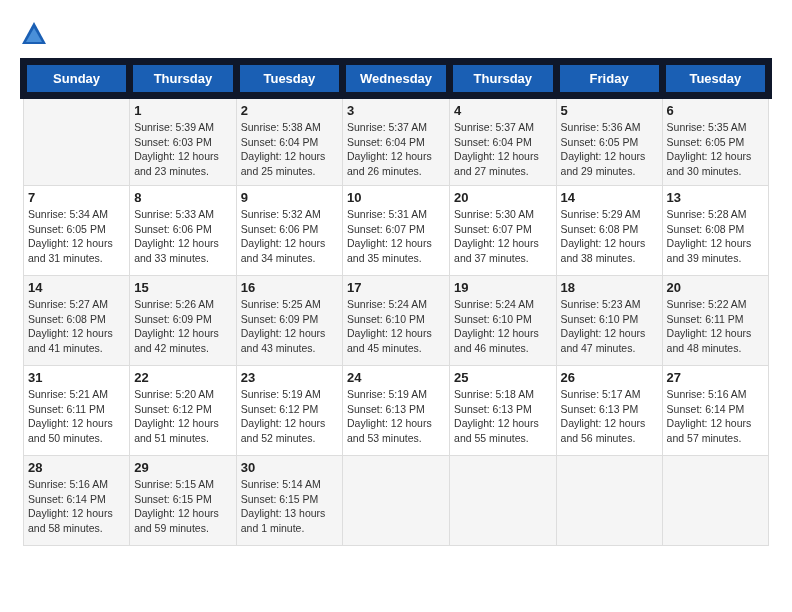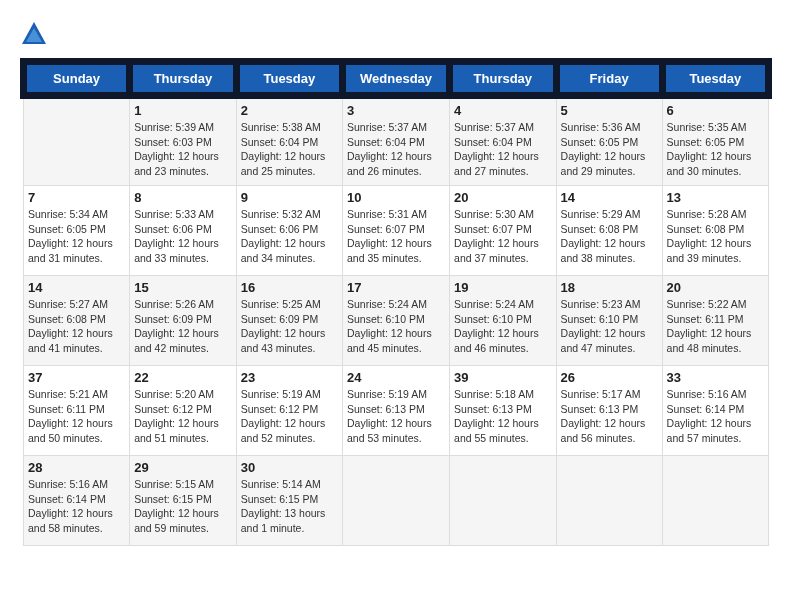--- a/index.html
+++ b/index.html
@@ -208,45 +208,45 @@
           <span class="day-num">18</span>
           <div class="day-detail">Sunrise: 5:23 AM<br>Sunset: 6:10 PM<br>Daylight: 12 hours and 47 minutes.</div>
         </td>
         <td>
           <span class="day-num">20</span>
           <div class="day-detail">Sunrise: 5:22 AM<br>Sunset: 6:11 PM<br>Daylight: 12 hours and 48 minutes.</div>
         </td>
       </tr>
       <tr>
         <td>
-          <span class="day-num">37</span>
+          <span class="day-num">31</span>
           <div class="day-detail">Sunrise: 5:21 AM<br>Sunset: 6:11 PM<br>Daylight: 12 hours and 50 minutes.</div>
         </td>
         <td>
           <span class="day-num">22</span>
           <div class="day-detail">Sunrise: 5:20 AM<br>Sunset: 6:12 PM<br>Daylight: 12 hours and 51 minutes.</div>
         </td>
         <td>
           <span class="day-num">23</span>
           <div class="day-detail">Sunrise: 5:19 AM<br>Sunset: 6:12 PM<br>Daylight: 12 hours and 52 minutes.</div>
         </td>
         <td>
           <span class="day-num">24</span>
           <div class="day-detail">Sunrise: 5:19 AM<br>Sunset: 6:13 PM<br>Daylight: 12 hours and 53 minutes.</div>
         </td>
         <td>
-          <span class="day-num">39</span>
+          <span class="day-num">25</span>
           <div class="day-detail">Sunrise: 5:18 AM<br>Sunset: 6:13 PM<br>Daylight: 12 hours and 55 minutes.</div>
         </td>
         <td>
           <span class="day-num">26</span>
           <div class="day-detail">Sunrise: 5:17 AM<br>Sunset: 6:13 PM<br>Daylight: 12 hours and 56 minutes.</div>
         </td>
         <td>
-          <span class="day-num">33</span>
+          <span class="day-num">27</span>
           <div class="day-detail">Sunrise: 5:16 AM<br>Sunset: 6:14 PM<br>Daylight: 12 hours and 57 minutes.</div>
         </td>
       </tr>
       <tr>
         <td>
           <span class="day-num">28</span>
           <div class="day-detail">Sunrise: 5:16 AM<br>Sunset: 6:14 PM<br>Daylight: 12 hours and 58 minutes.</div>
         </td>
         <td>
           <span class="day-num">29</span>

